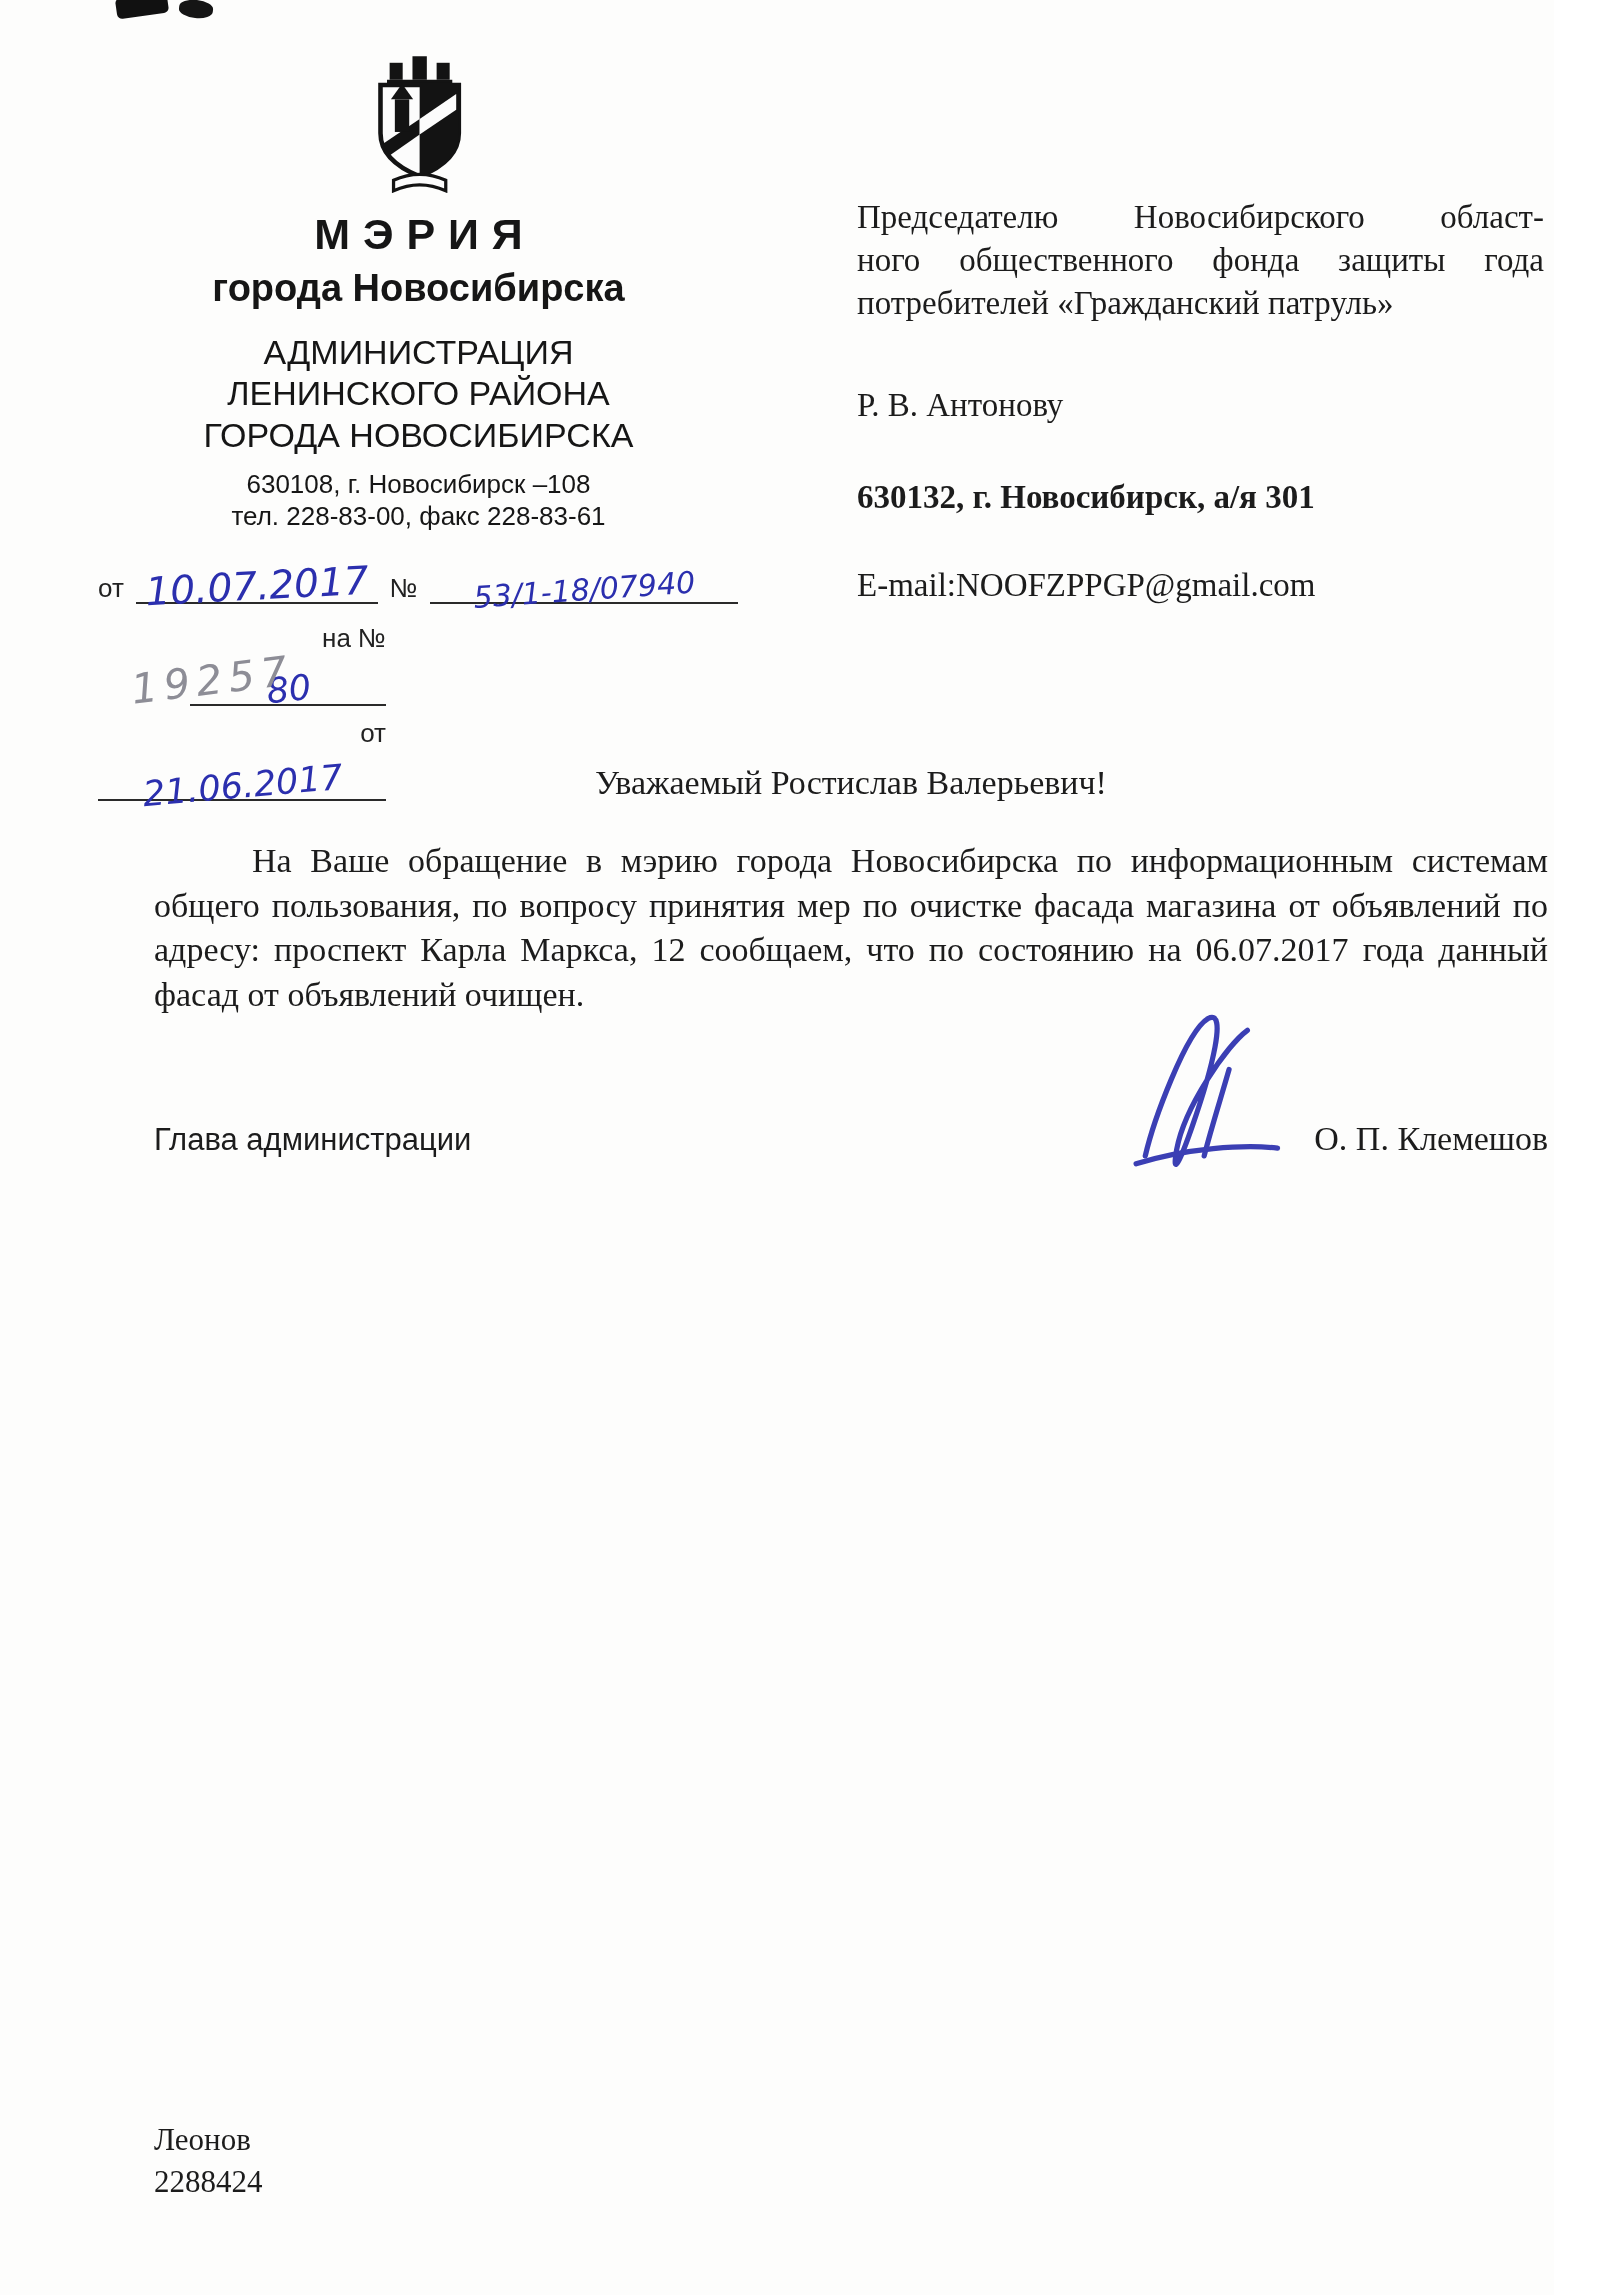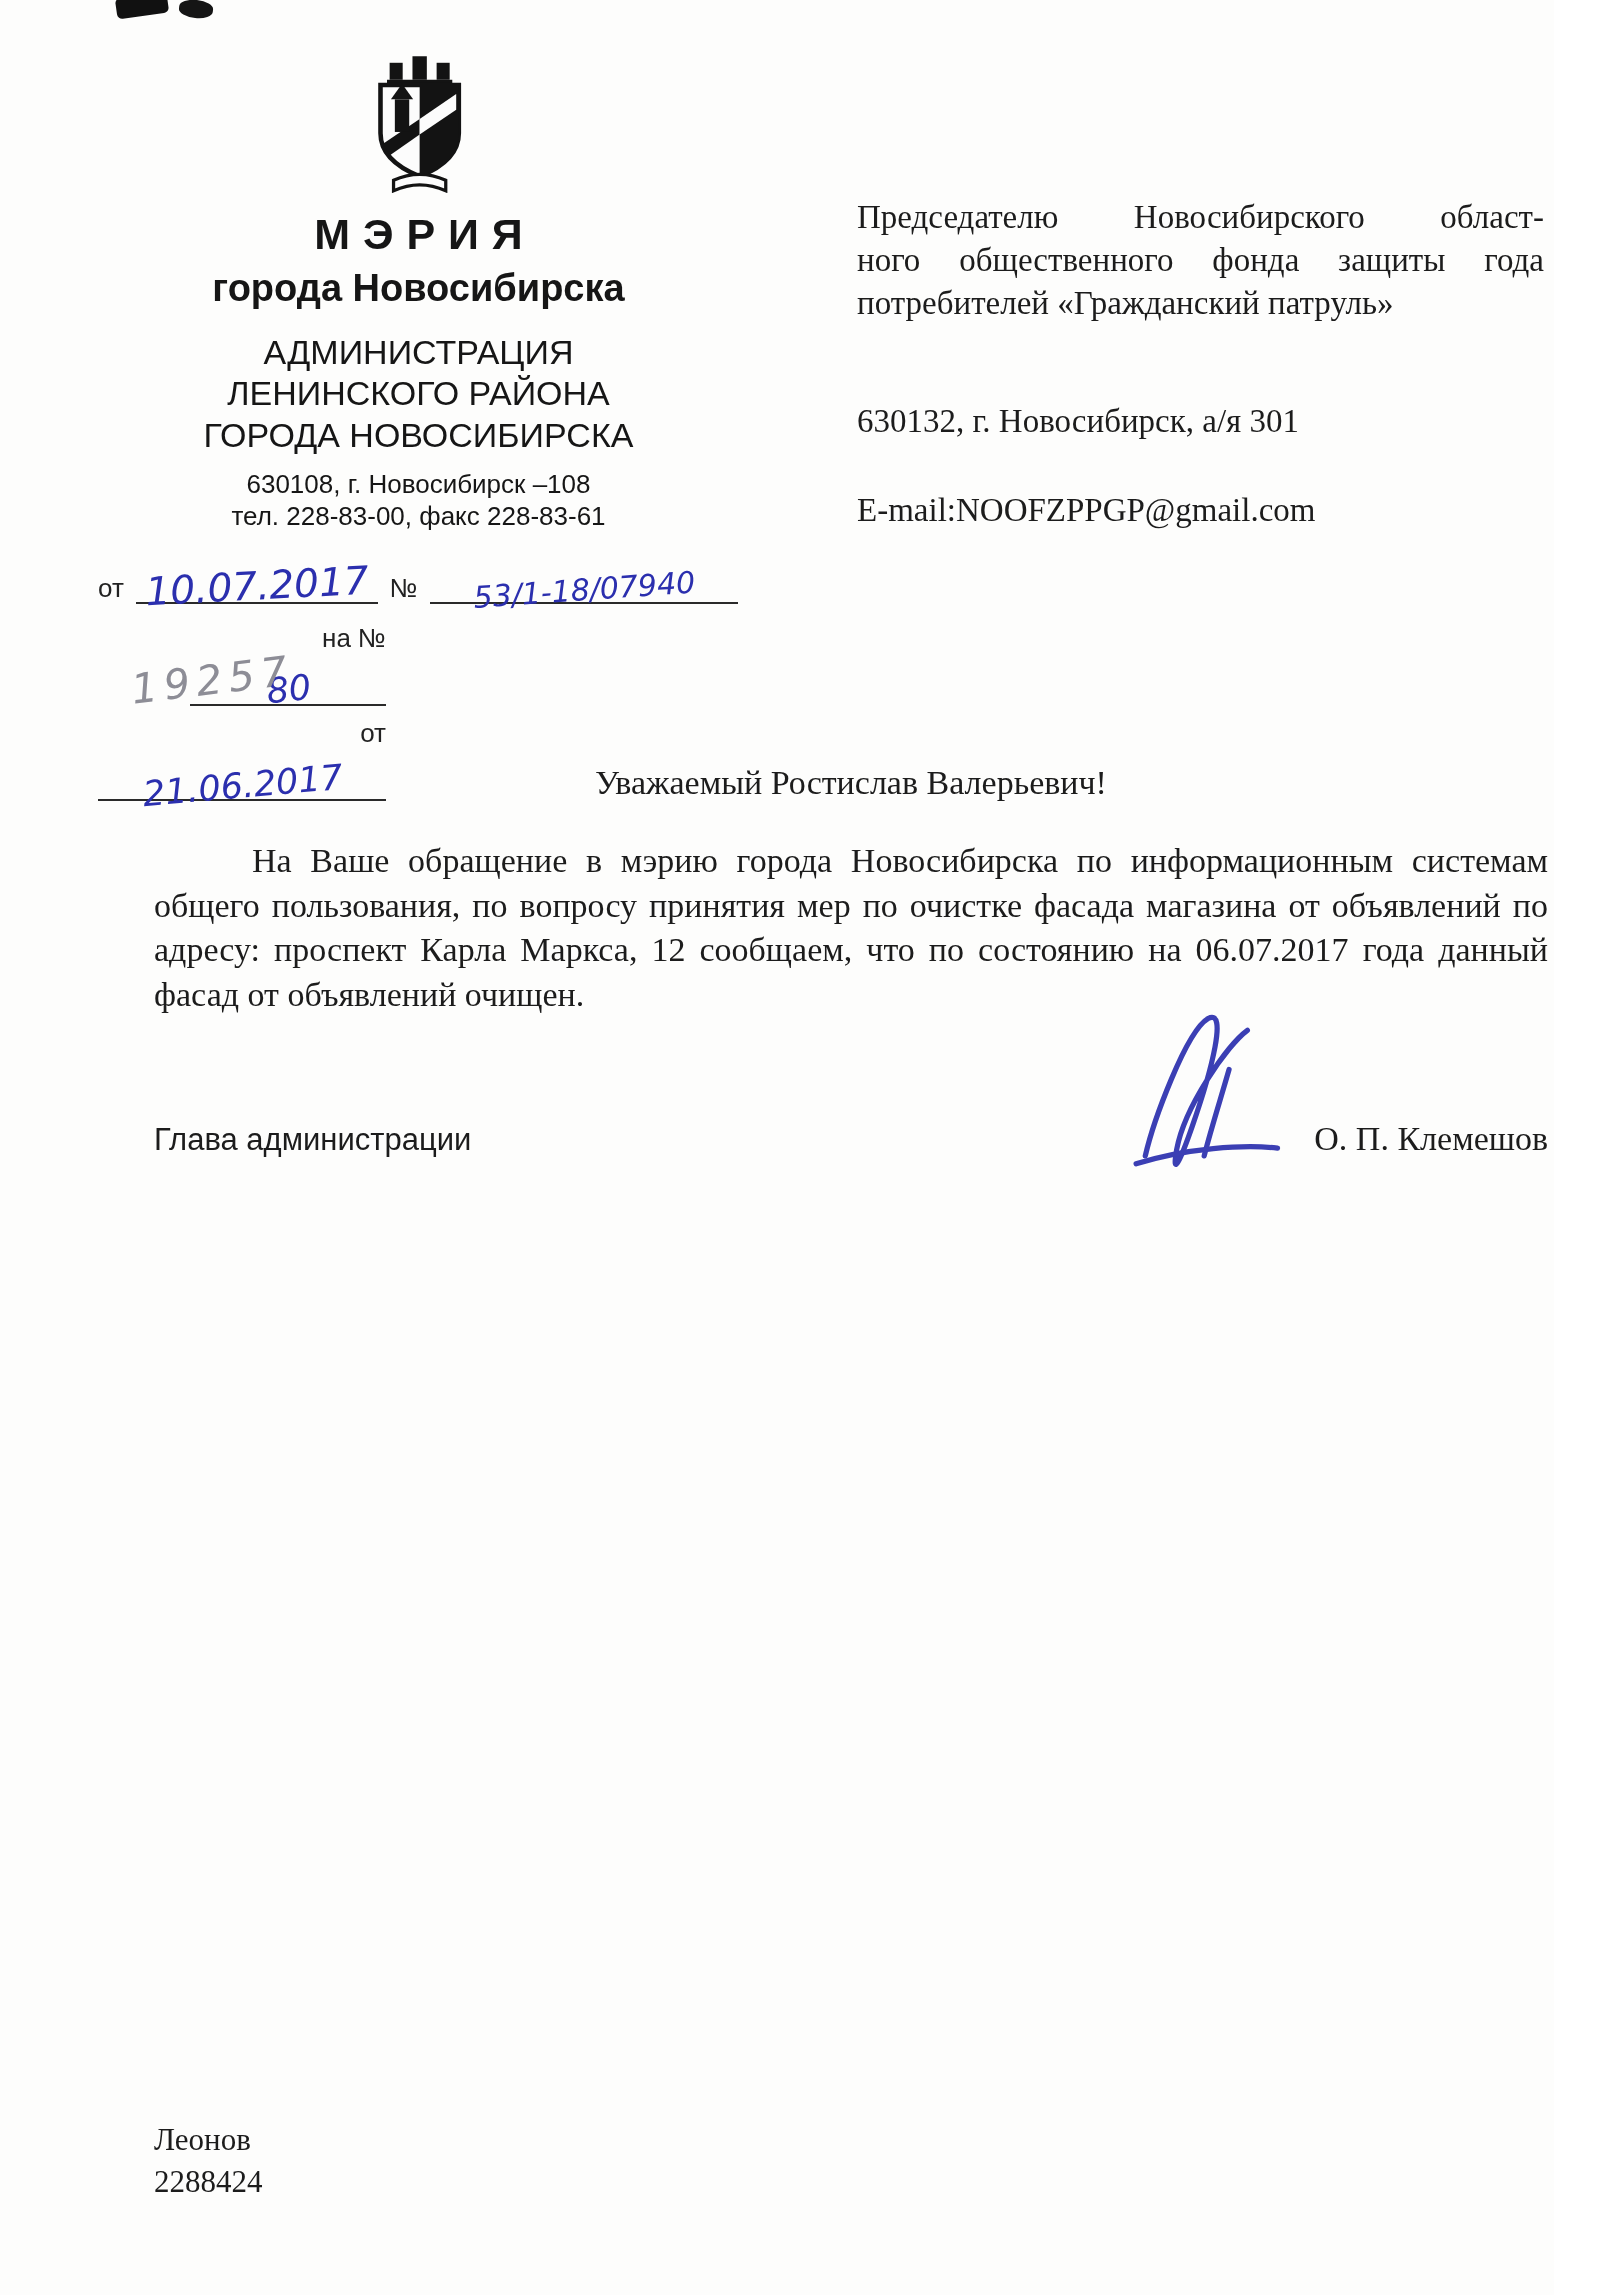--- a/index.html
+++ b/index.html
@@ -45,21 +45,21 @@
     position:absolute;left:131px;top:656px;
     font-family:"DejaVu Sans", sans-serif;font-style:italic;
     font-size:41px;color:#8d8d96;letter-spacing:6.5px;transform:rotate(-7deg);
   }
 
   
   .recipient{position:absolute;left:857px;top:196px;width:687px;font-size:33px;line-height:1.3;}
   .r-line{text-align:justify;text-align-last:justify;}
   .r-line.last{text-align:left;text-align-last:auto;}
   .r-person{margin-top:59px;}
-  .r-addr{margin-top:75px;}
+  .r-addr{margin-top:49px;font-weight:bold;}
   .r-email{margin-top:46px;}
 
   
   .salutation{position:absolute;left:154px;top:764px;width:1394px;text-align:center;font-size:34px;}
   .body-par{
     position:absolute;left:154px;top:839px;width:1394px;
     font-size:34px;line-height:1.31;text-align:justify;text-indent:98px;
   }
 
   
@@ -131,20 +131,21 @@
       <span class="hand h-indate">21.06.2017</span>
     </span>
   </div>
 
   <div class="pencil">19257</div>
 
   <div class="recipient">
     <div class="r-line">Председателю Новосибирского област-</div>
     <div class="r-line">ного общественного фонда защиты года</div>
     <div class="r-line last">потребителей «Гражданский патруль»</div>
+    <div class="r-person">Р. В. Антонову</div>
     <div class="r-addr">630132, г. Новосибирск, а/я 301</div>
     <div class="r-email">E-mail:NOOFZPPGP@gmail.com</div>
   </div>
 
   <div class="salutation">Уважаемый Ростислав Валерьевич!</div>
   <div class="body-par">На Ваше обращение в мэрию города Новосибирска по информационным системам общего пользования, по вопросу принятия мер по очистке фасада магазина от объявлений по адресу: проспект Карла Маркса, 12 сообщаем, что по состоянию на 06.07.2017 года данный фасад от объявлений очищен.</div>
 
   <div class="signrow">
     <span class="sign-title">Глава администрации</span>
     <span class="sign-name">О. П. Клемешов</span>

